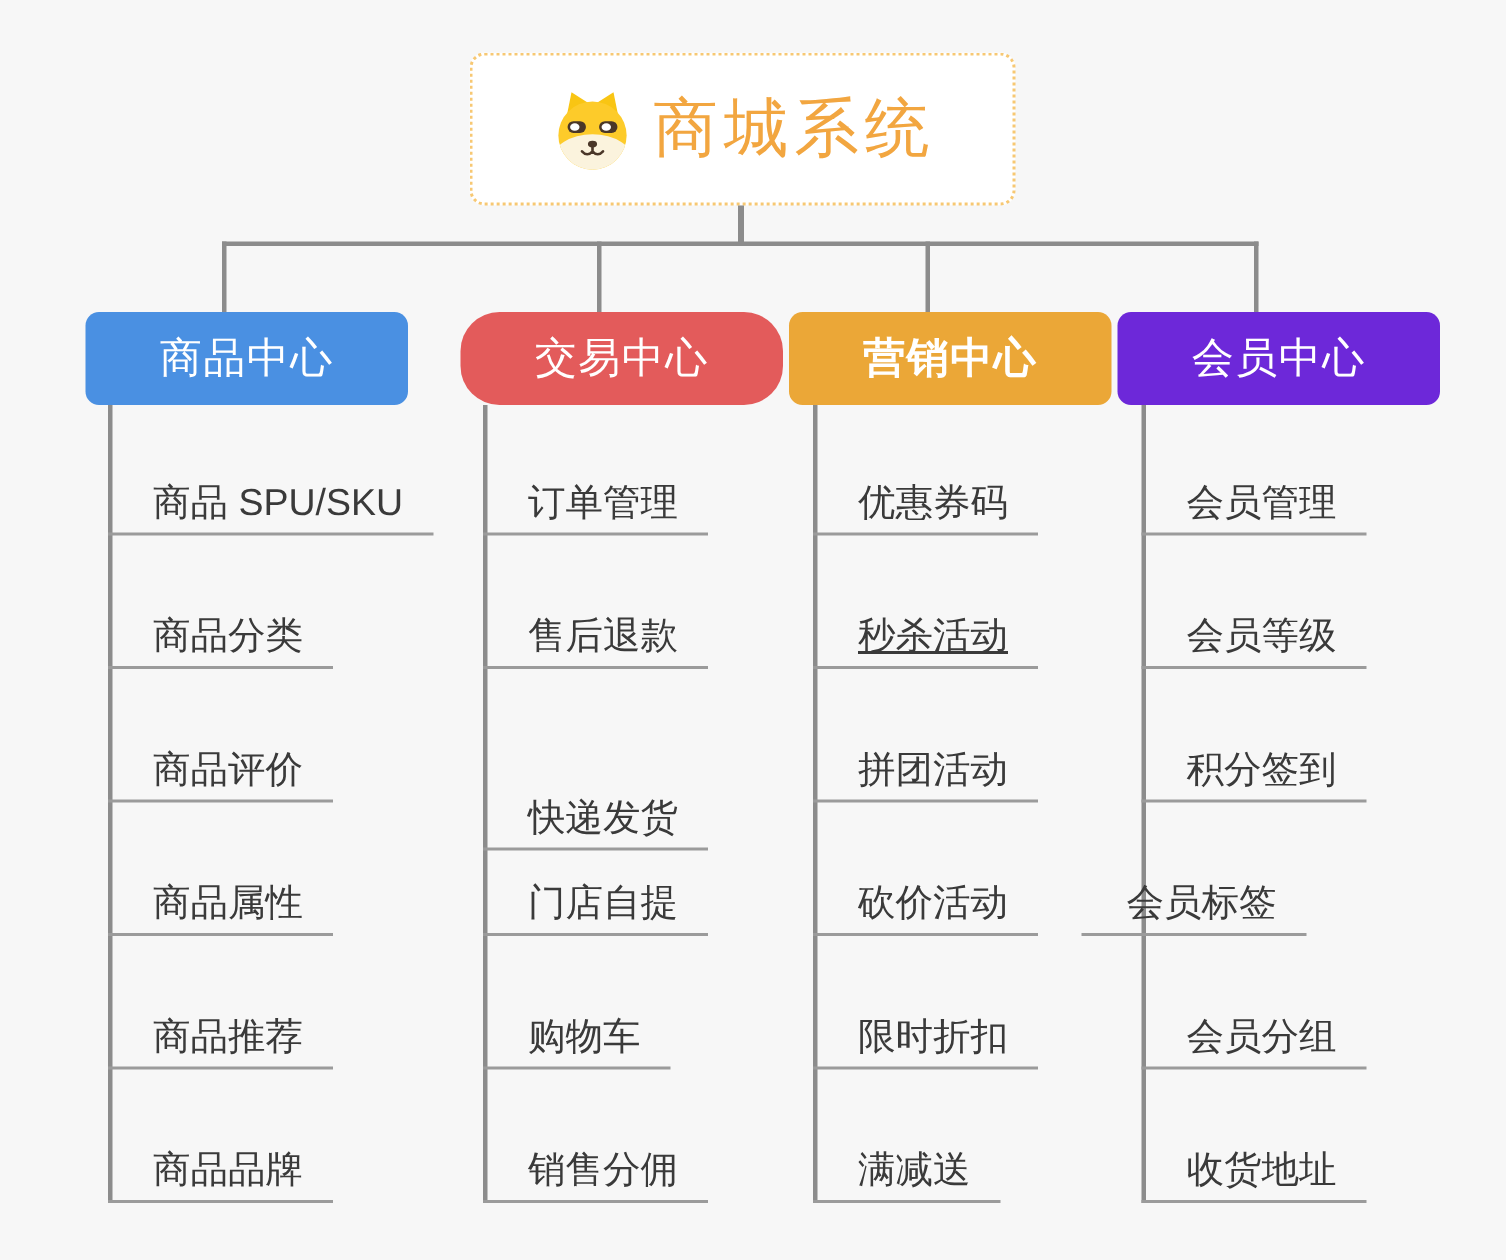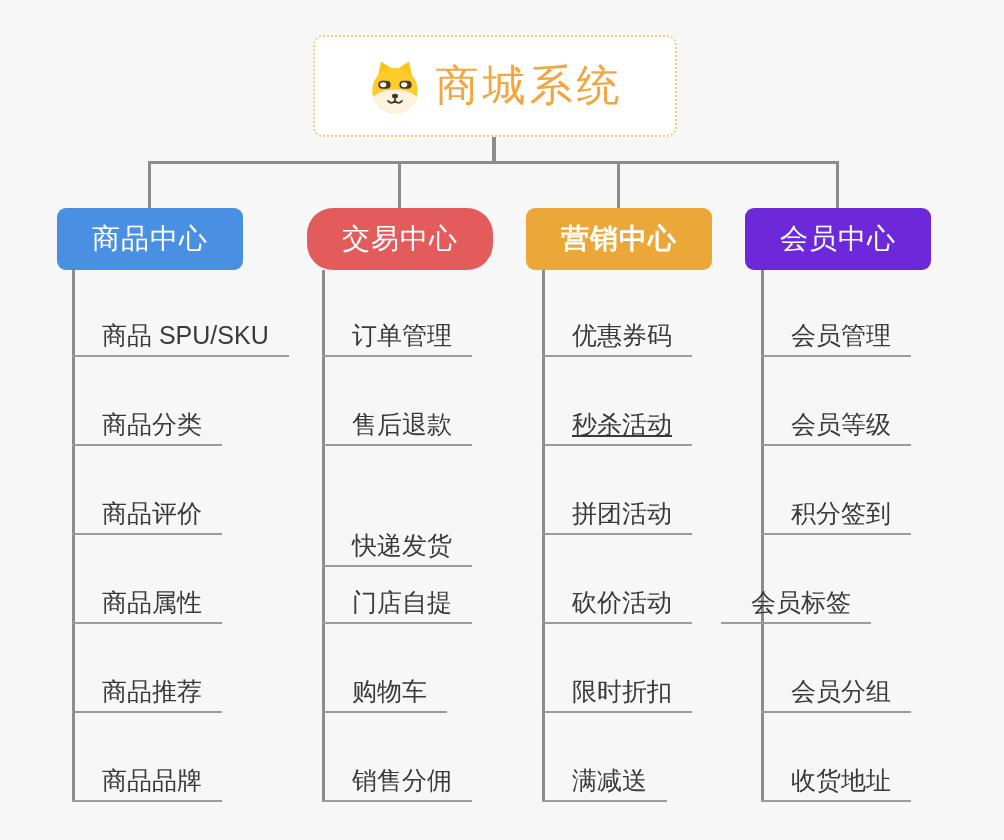--- a/index.html
+++ b/index.html
@@ -25,21 +25,21 @@
   .root-title{
     font-size:43px;letter-spacing:4px;
     color:var(--root-accent,#f2a640);
     white-space:nowrap;
   }
   .dog-icon{width:56px;height:56px;flex:0 0 auto;}
   
   .line{position:absolute;background:var(--line,#8c8c8c);}
   
   .branch{
-    position:absolute;top:208px;width:186px;height:62px;
+    position:absolute;top:208px;width:215px;height:62px;
     border-radius:9px;
     display:flex;align-items:center;justify-content:center;
     color:#ffffff;font-size:28px;letter-spacing:1px;
     white-space:nowrap;
   }
   
   .child{
     position:absolute;
     box-sizing:content-box;
     padding:0 20px 4px 30px;

